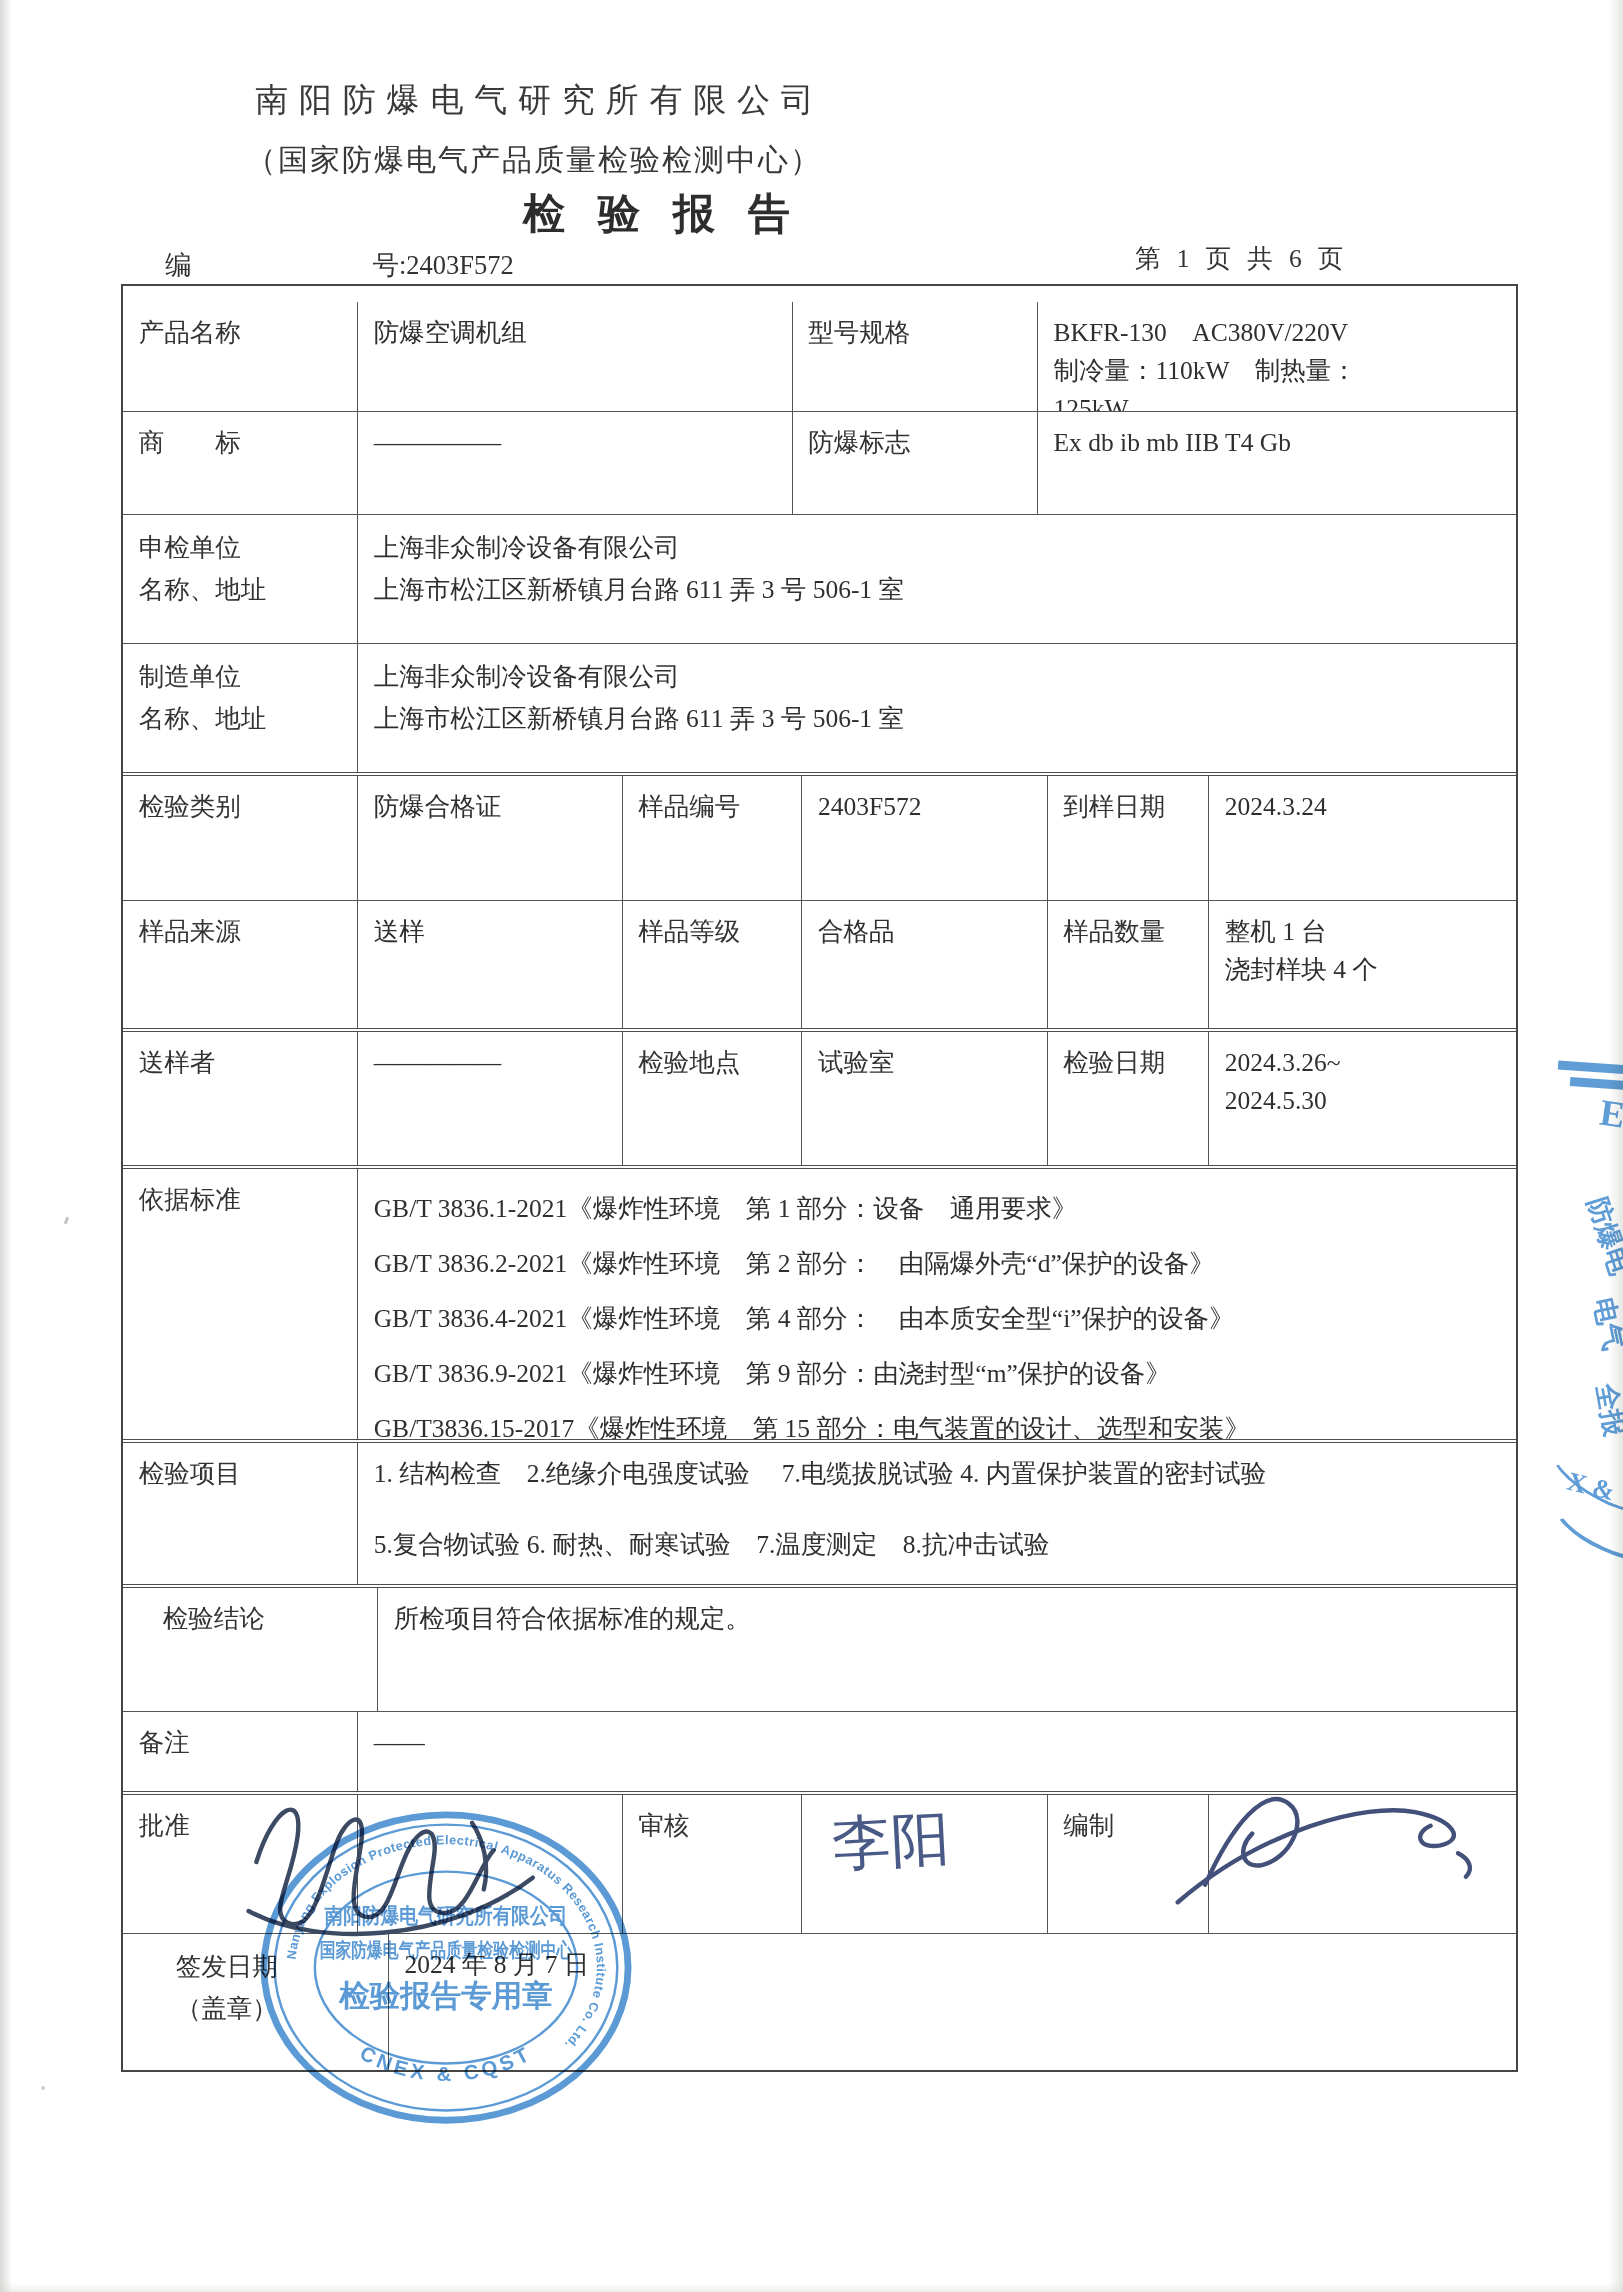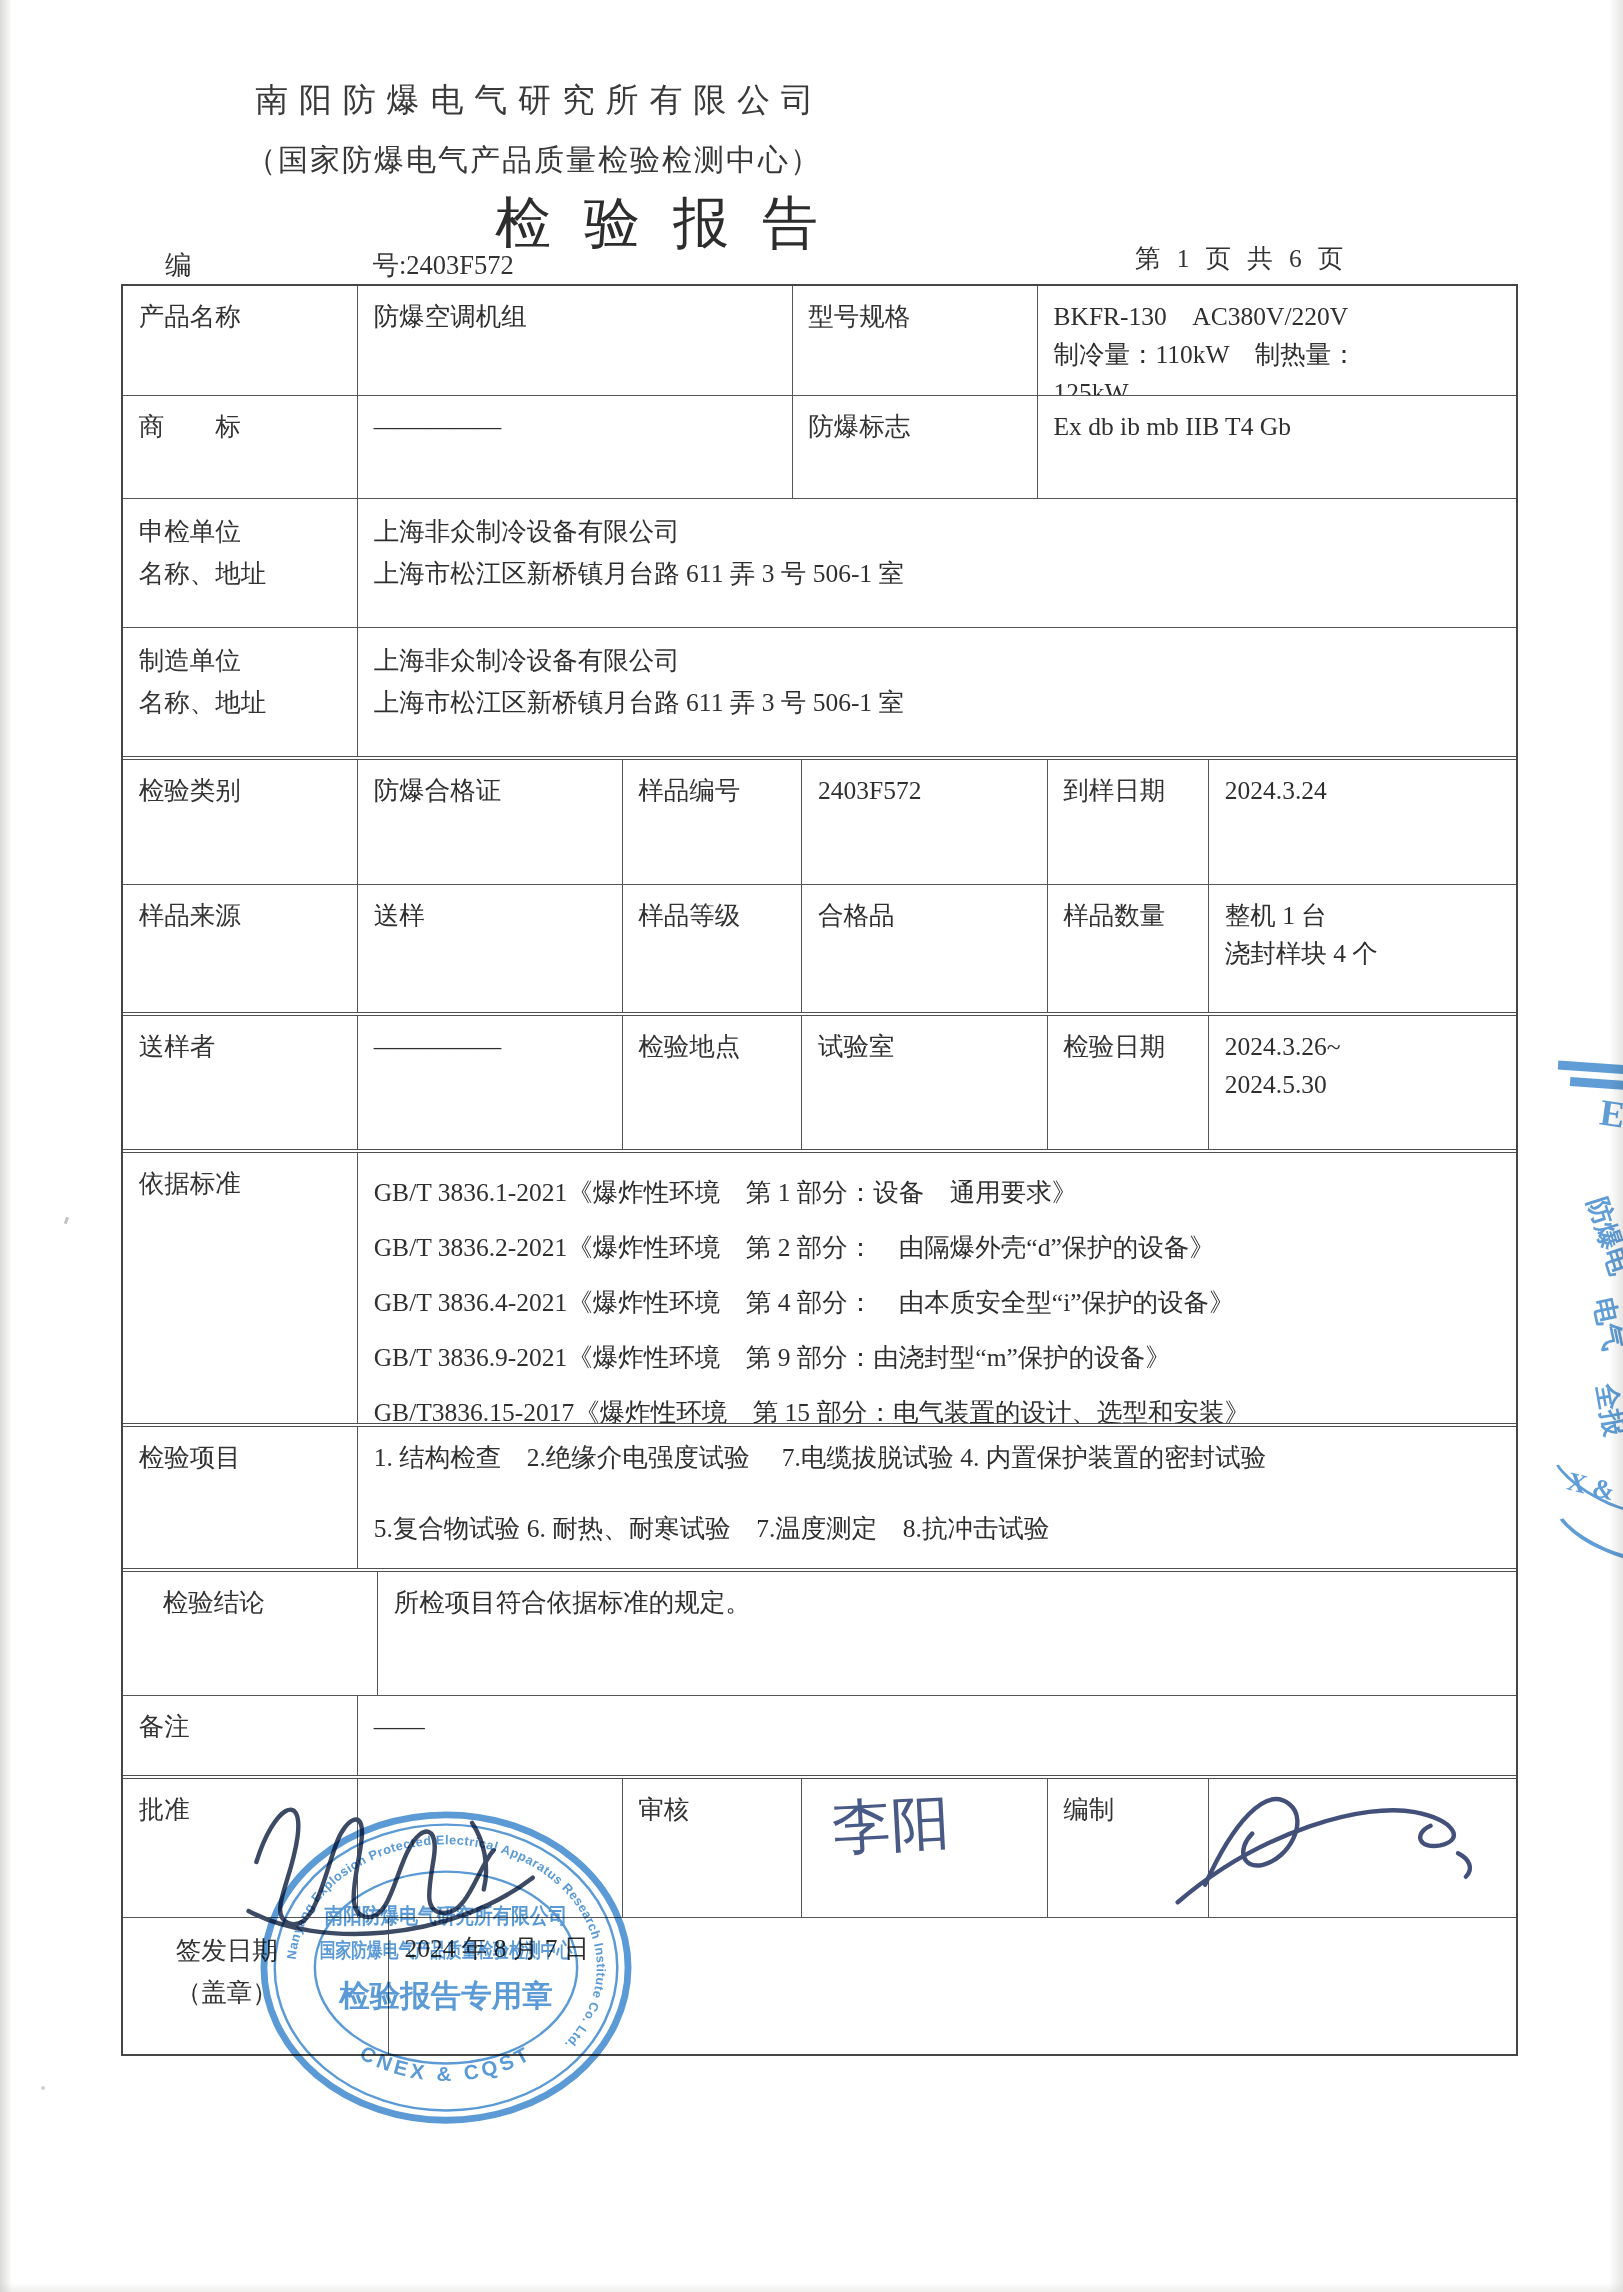--- a/index.html
+++ b/index.html
@@ -20,21 +20,21 @@
     background:linear-gradient(0deg,#c9c9c5,rgba(255,255,255,0));opacity:.35;}
   .speck1{position:absolute;left:65px;top:1217px;width:2.9px;height:6.9px;background:#9a9a98;opacity:.6;transform:rotate(20deg);}
   .speck2{position:absolute;left:41px;top:2086px;width:3.9px;height:3.9px;background:#b0b0ae;opacity:.6;border-radius:50%;}
 
   
   .org{position:absolute;top:78px;left:221px;width:627px;text-align:center;
     font-size:33px;letter-spacing:10.8px;text-indent:10.8px;white-space:nowrap;color:#3a3a3a;}
   .center-name{position:absolute;top:140px;left:191px;width:686px;text-align:center;
     font-size:30px;letter-spacing:2px;white-space:nowrap;color:#383838;}
   .doc-title{position:absolute;top:186px;left:446px;width:421px;text-align:center;
-    font-size:56px;font-weight:400;letter-spacing:33px;text-indent:33px;white-space:nowrap;color:#2d2d2d;}
+    font-size:42px;font-weight:700;letter-spacing:33px;text-indent:33px;white-space:nowrap;color:#2d2d2d;}
   .no-line{position:absolute;top:247px;left:165px;font-size:26.5px;display:flex;gap:181px;color:#333;}
   .page-info{position:absolute;top:241px;left:1135px;font-size:25.5px;letter-spacing:4.9px;color:#333;}
 
   
   .report-table{
     position:absolute;left:121px;top:284px;width:1397px;
     border:2.5px solid #454545;
     box-sizing:border-box;
     z-index:1;
   }
@@ -93,21 +93,21 @@
   <div class="center-name">（国家防爆电气产品质量检验检测中心）</div>
   <div class="doc-title">检验报告</div>
   <div class="no-line">
     <span>编</span>
     <span>号:2403F572</span>
   </div>
   <div class="page-info">第 1 页 共 6 页</div>
 
   <div class="report-table">
 
-    <div class="row g4" style="height:109px;">
+    <div class="row g4" style="height:109px;margin-top:16px;">
       <div class="cell lbl">产品名称</div>
       <div class="cell">防爆空调机组</div>
       <div class="cell lbl">型号规格</div>
       <div class="cell">
         <div>BKFR-130　AC380V/220V</div>
         <div>制冷量：110kW　制热量：</div>
         <div>125kW</div>
       </div>
     </div>
 

